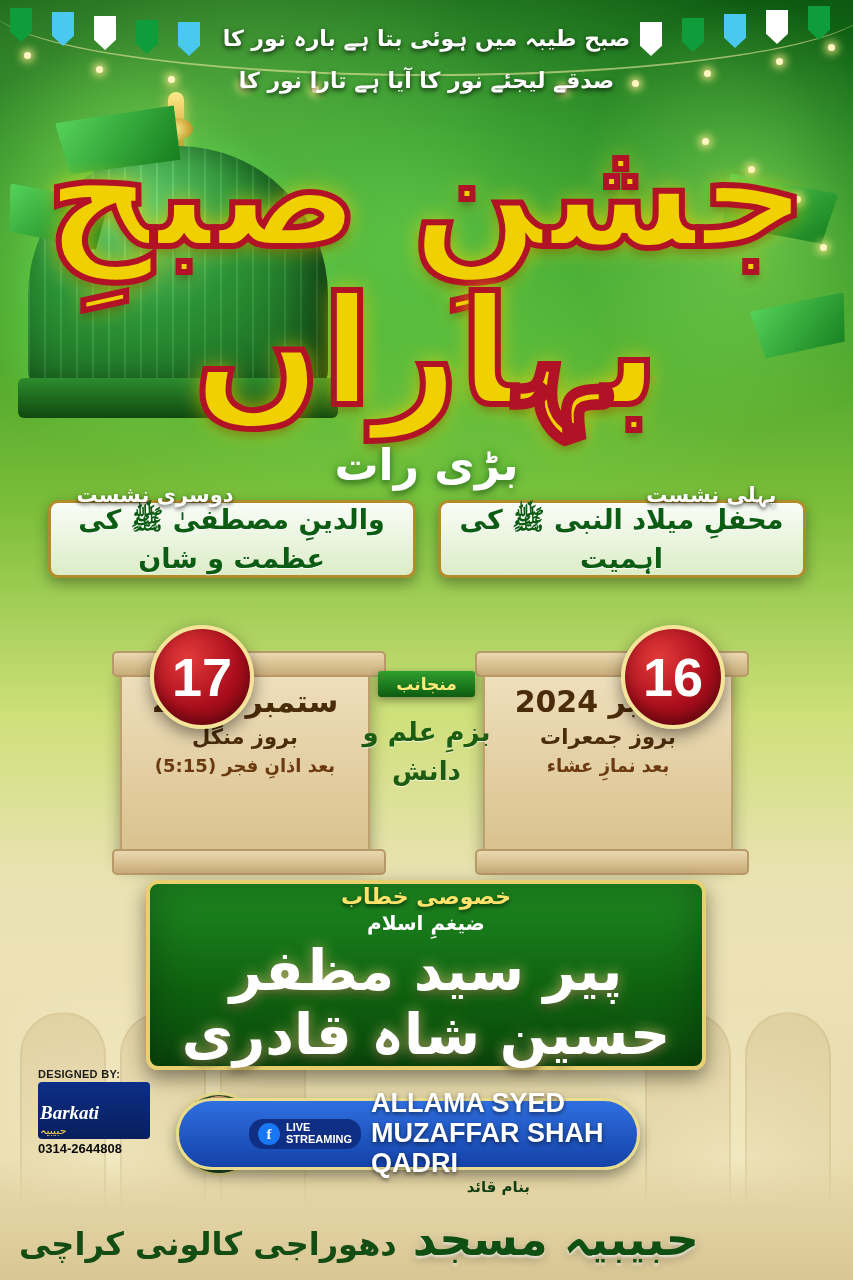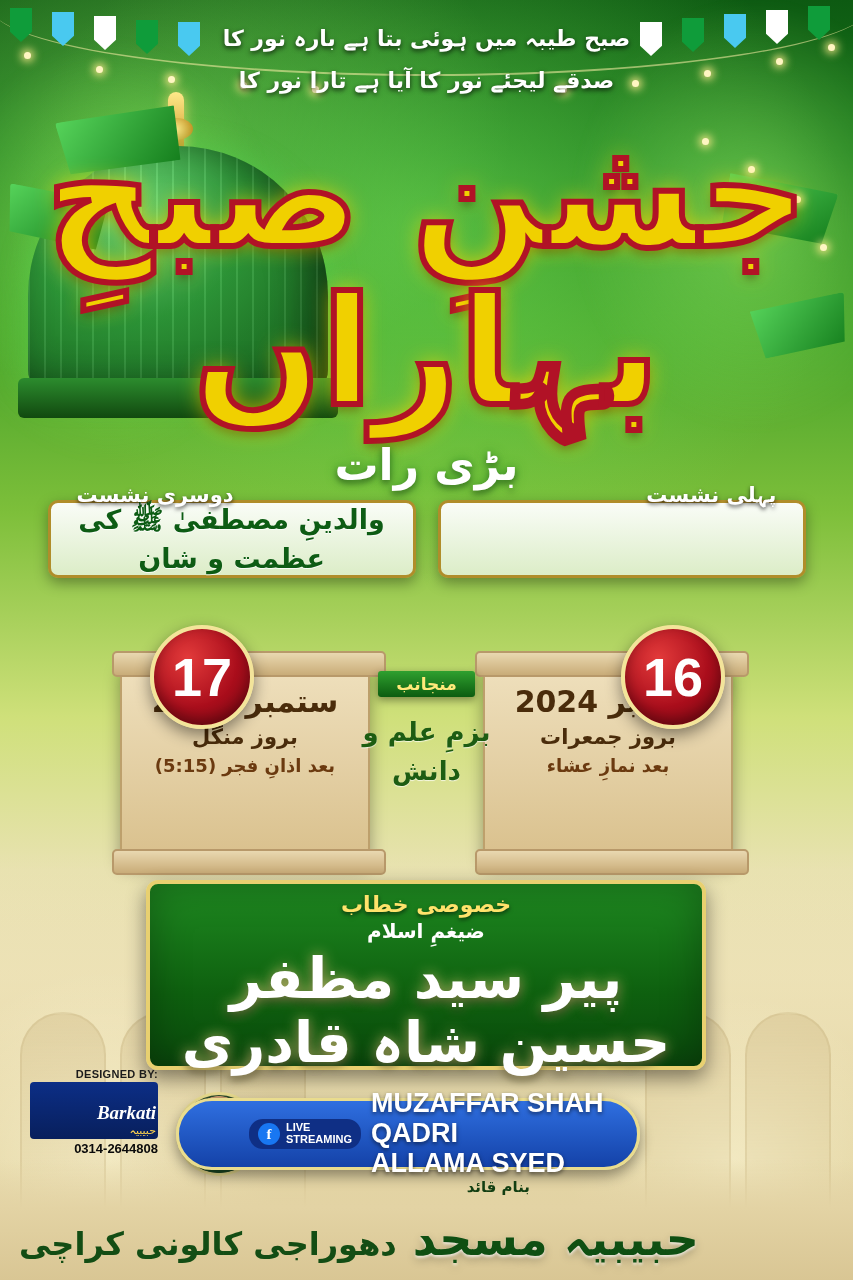--- a/index.html
+++ b/index.html
@@ -230,21 +230,21 @@
   
   .speaker-panel {
     position: absolute; top: 880px; left: 146px; width: 560px; height: 190px;
     background: linear-gradient(180deg,#1f8a21 0%, #0e600f 60%, #0a4a0c 100%);
     border: 4px solid #e8d070;
     border-radius: 12px;
     box-shadow: 0 8px 20px rgba(0,0,0,.45), inset 0 0 40px rgba(0,0,0,.3);
     text-align: center; direction: rtl;
   }
   .speaker-label {
-    margin-top: 8px; font-family: "DejaVu Sans", sans-serif;
+    font-family: "DejaVu Sans", sans-serif;
     font-size: 22px; font-weight: bold; color: #ffe36b;
     text-shadow: 0 2px 4px rgba(0,0,0,.6);
   }
   .speaker-title {
     margin-top: 2px; font-family: "DejaVu Sans", sans-serif;
     font-size: 20px; font-weight: bold; color: #ffffff;
   }
   .speaker-name {
     margin-top: 4px; font-family: "DejaVu Sans", sans-serif;
     font-size: 56px; font-weight: bold; color: #ffffff;
@@ -295,21 +295,21 @@
     position: absolute; left: 26px; top: 42px; width: 34px; height: 22px;
     background: #e8e8e8; border-radius: 0 0 18px 18px;
   }
   .photo-body {
     position: absolute; left: 8px; bottom: 0; width: 70px; height: 26px;
     background: #1c4a22; border-radius: 24px 24px 0 0;
   }
 
   
   .designer {
-    position: absolute; left: 30px; top: 1068px; width: 128px; text-align: right;
+    position: absolute; left: 38px; top: 1068px; width: 112px; text-align: left;
   }
   .designer-by {
     font-size: 11px; font-weight: bold; color: #1b1b1b; letter-spacing: .3px;
   }
   .designer-card {
     margin-top: 2px;
     background: linear-gradient(180deg,#0c2e86,#081f5c);
     border-radius: 4px; padding: 20px 2px 2px 2px;
   }
   .designer-name {
@@ -407,20 +407,21 @@
   </div>
 
   <div class="title-block">
     <div class="title-main">جشنِ صبحِ بہاراں</div>
     <div class="title-sub">بڑی رات</div>
   </div>
 
   <div class="sessions">
     <div class="session">
       <div class="session-tag">پہلی نشست</div>
+      <div class="session-title">محفلِ میلاد النبی ﷺ کی اہمیت</div>
     </div>
     <div class="session">
       <div class="session-tag left">دوسری نشست</div>
       <div class="session-title">والدینِ مصطفیٰ ﷺ کی عظمت و شان</div>
     </div>
   </div>
 
   <div class="scrolls">
 
     <div class="scroll scroll-right">
@@ -476,22 +477,22 @@
   </div>
   <div class="live-bar">
     <div class="fb-badge">
       <div class="fb-circle">f</div>
       <div class="fb-text">
         <div>LIVE</div>
         <div>STREAMING</div>
       </div>
     </div>
     <div class="live-names">
+      <div>ALLAMA SYED</div>
       <div>MUZAFFAR SHAH QADRI</div>
-      <div>ALLAMA SYED</div>
     </div>
   </div>
 
   <div class="venue">
     <div class="venue-crest">بنام قائد</div>
     <div class="venue-line">
       <span class="venue-name">حبیبیہ مسجد</span>
       <span class="venue-area">دھوراجی کالونی کراچی</span>
     </div>
   </div>

